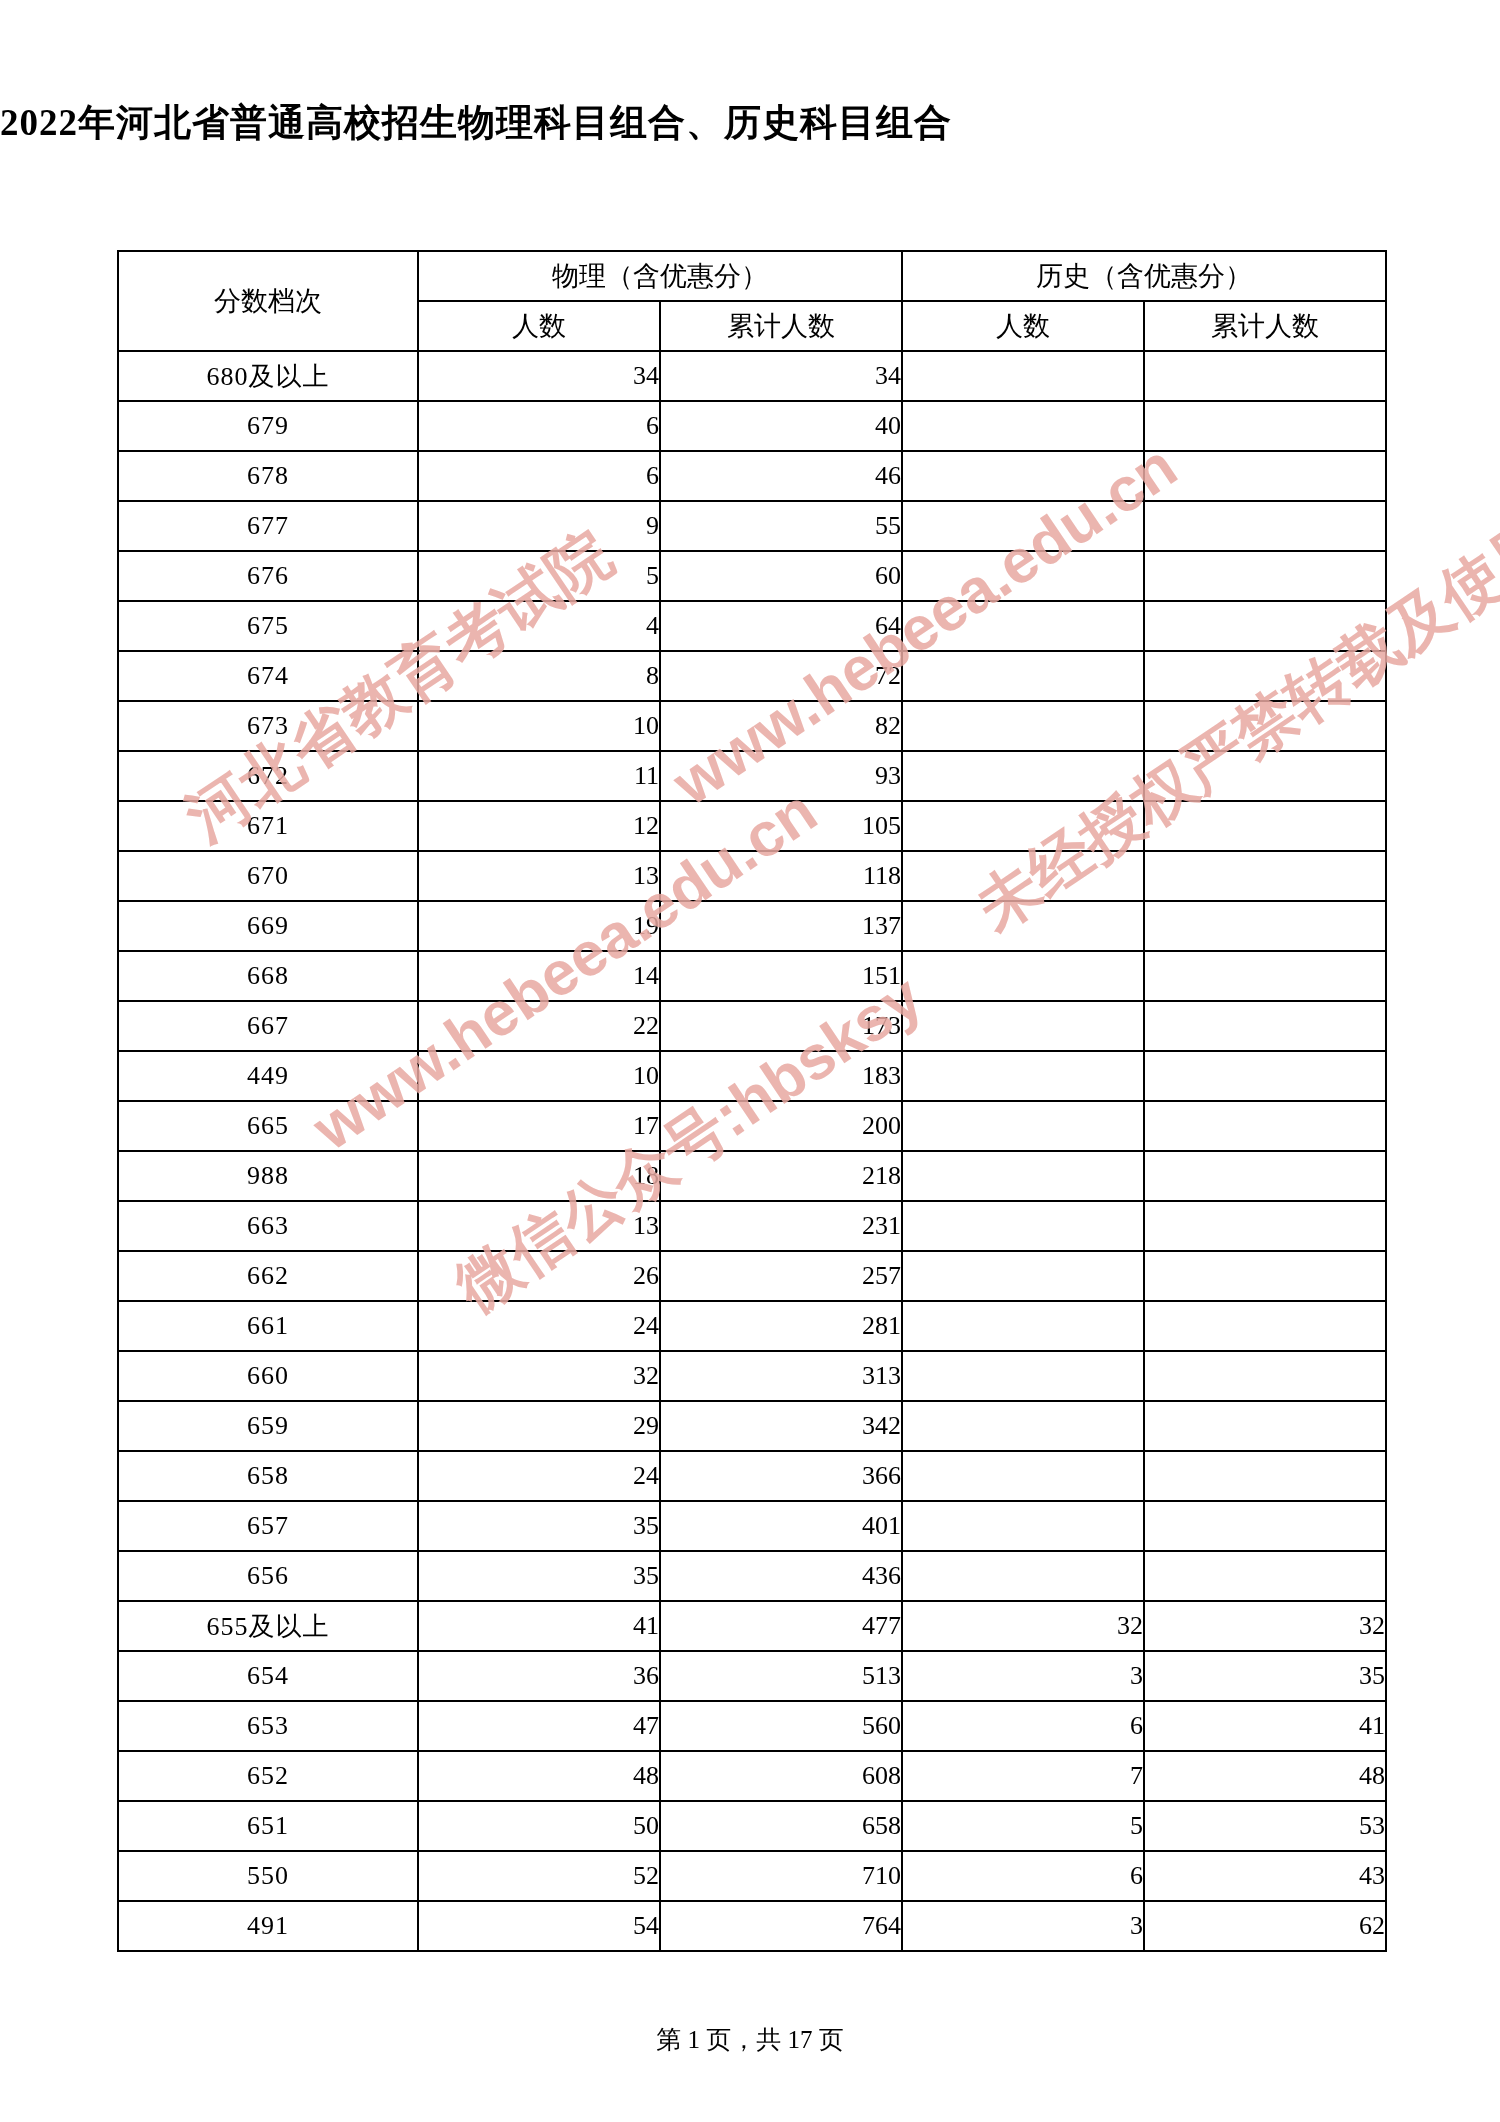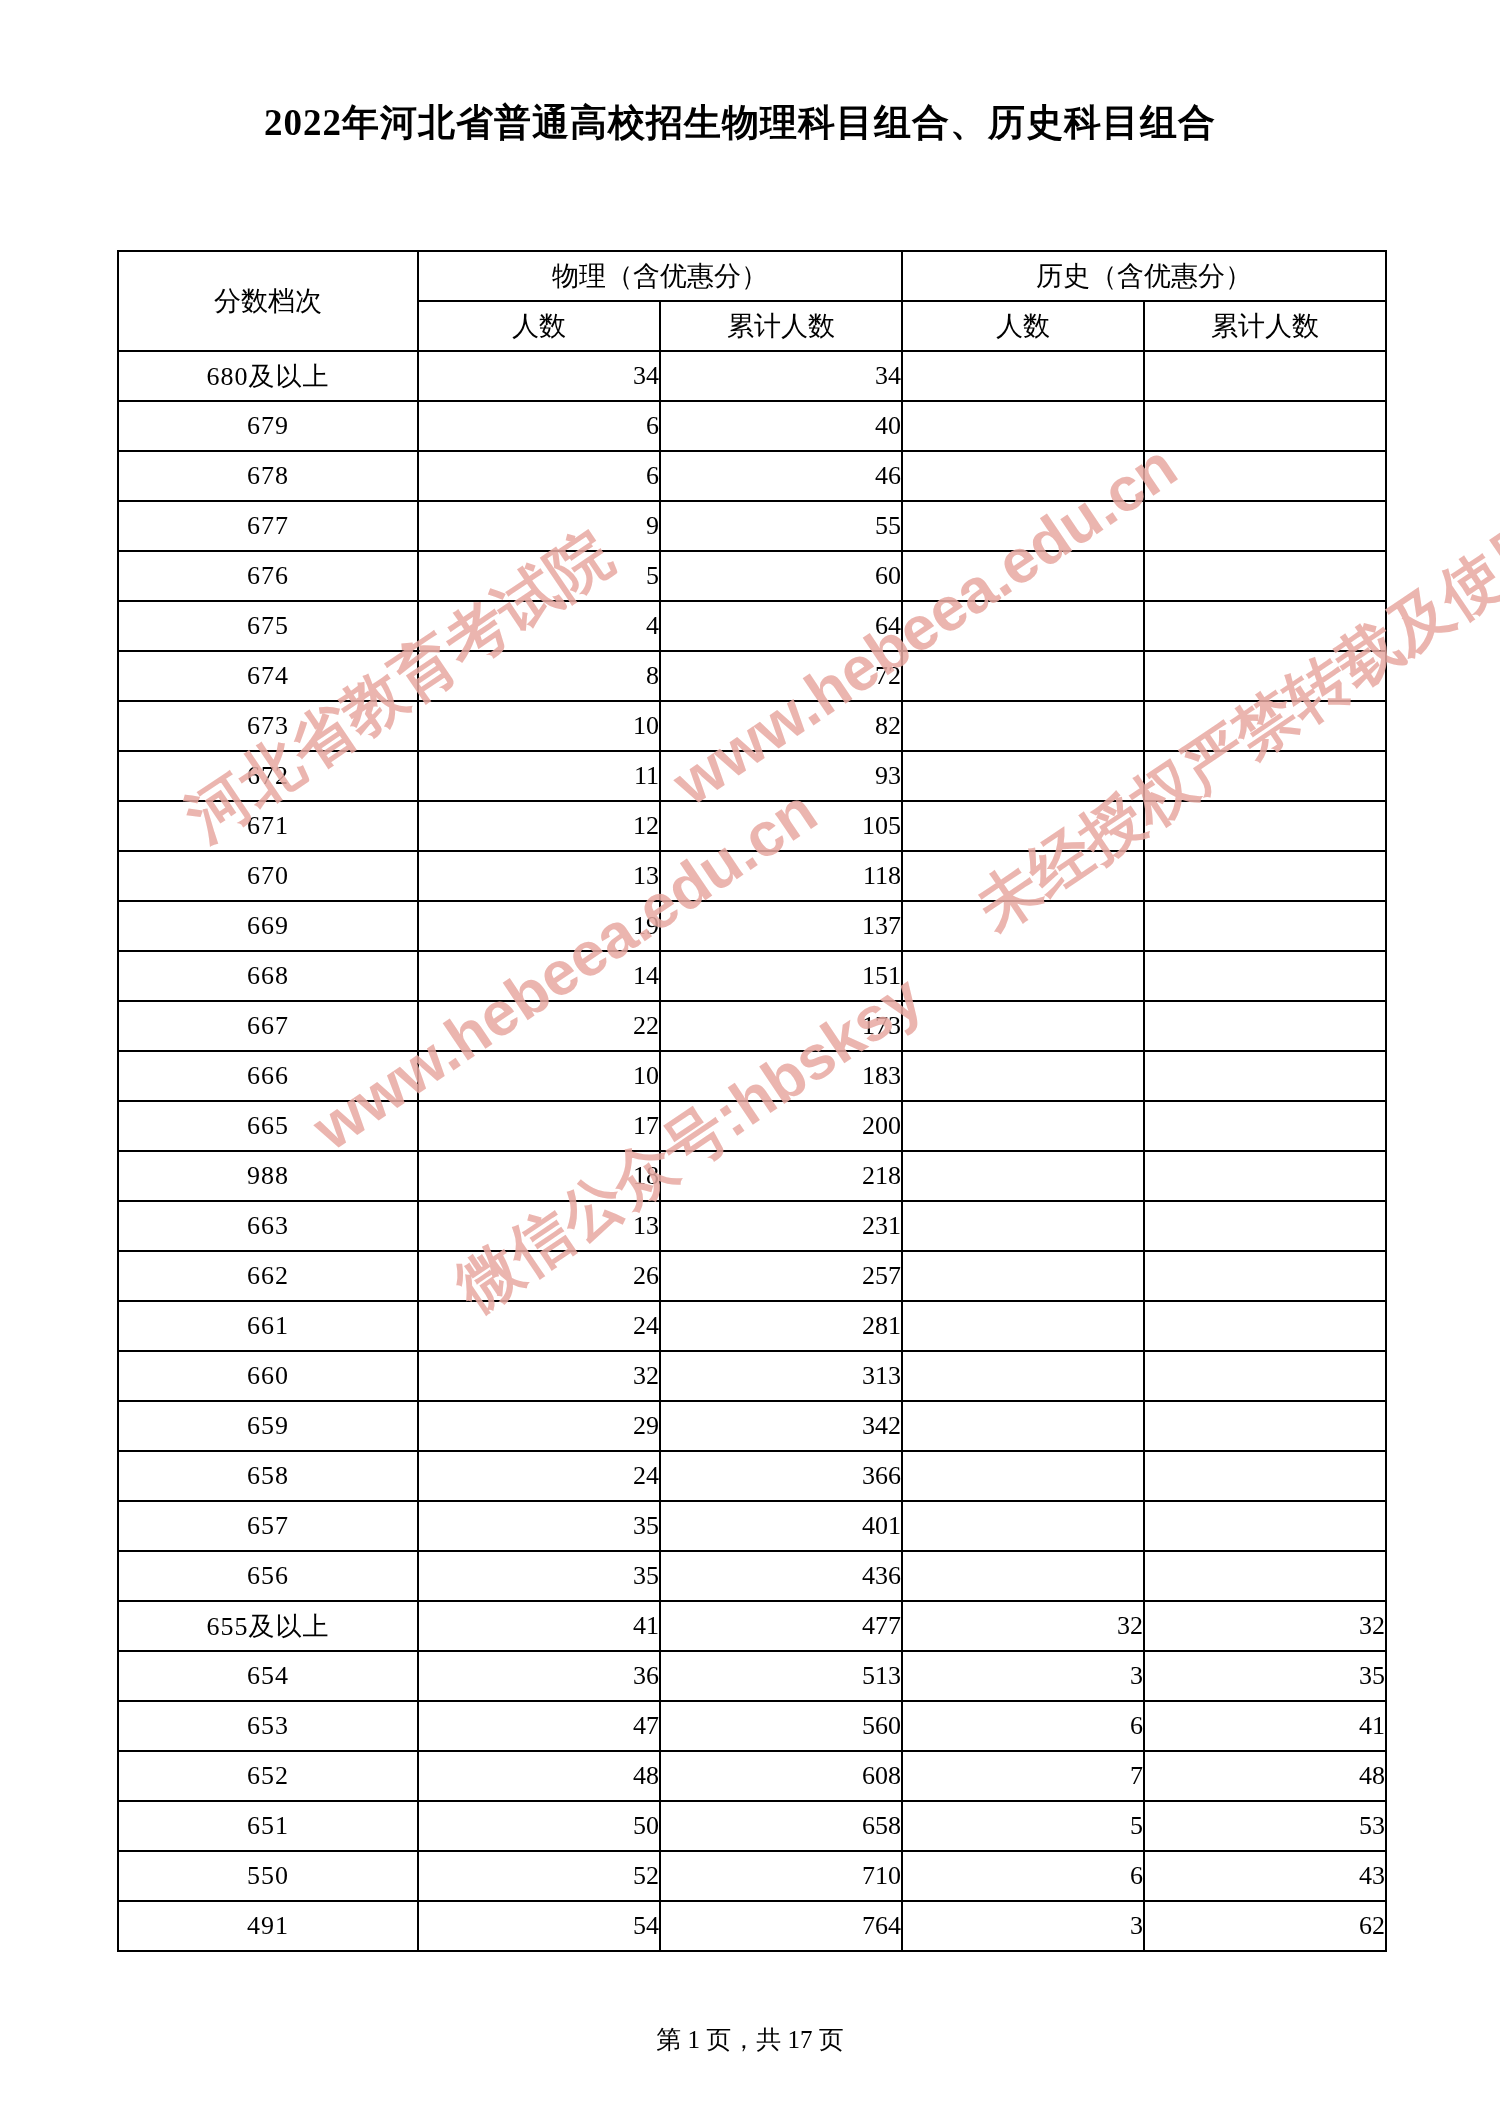--- a/index.html
+++ b/index.html
@@ -19,21 +19,21 @@
     position: absolute;
     top: 0; left: 0;
     width: 1500px;
     height: 2122px;
   }
   .title {
     position: absolute;
     top: 96px;
     left: 0;
     width: 1216px;
-    text-align: right;
+    text-align: left;
     font-size: 37px;
     font-weight: bold;
     line-height: 1.45;
     letter-spacing: 1px;
   }
   .title .line2 {
     display: block;
   }
   .table-wrap {
     position: absolute;
@@ -250,21 +250,21 @@
             <td class="num"></td>
           </tr>
           <tr>
             <td class="band">667</td>
             <td class="num">22</td>
             <td class="num">173</td>
             <td class="num"></td>
             <td class="num"></td>
           </tr>
           <tr>
-            <td class="band">666</td>
+            <td class="band">449</td>
             <td class="num">10</td>
             <td class="num">183</td>
             <td class="num"></td>
             <td class="num"></td>
           </tr>
           <tr>
             <td class="band">665</td>
             <td class="num">17</td>
             <td class="num">200</td>
             <td class="num"></td>

